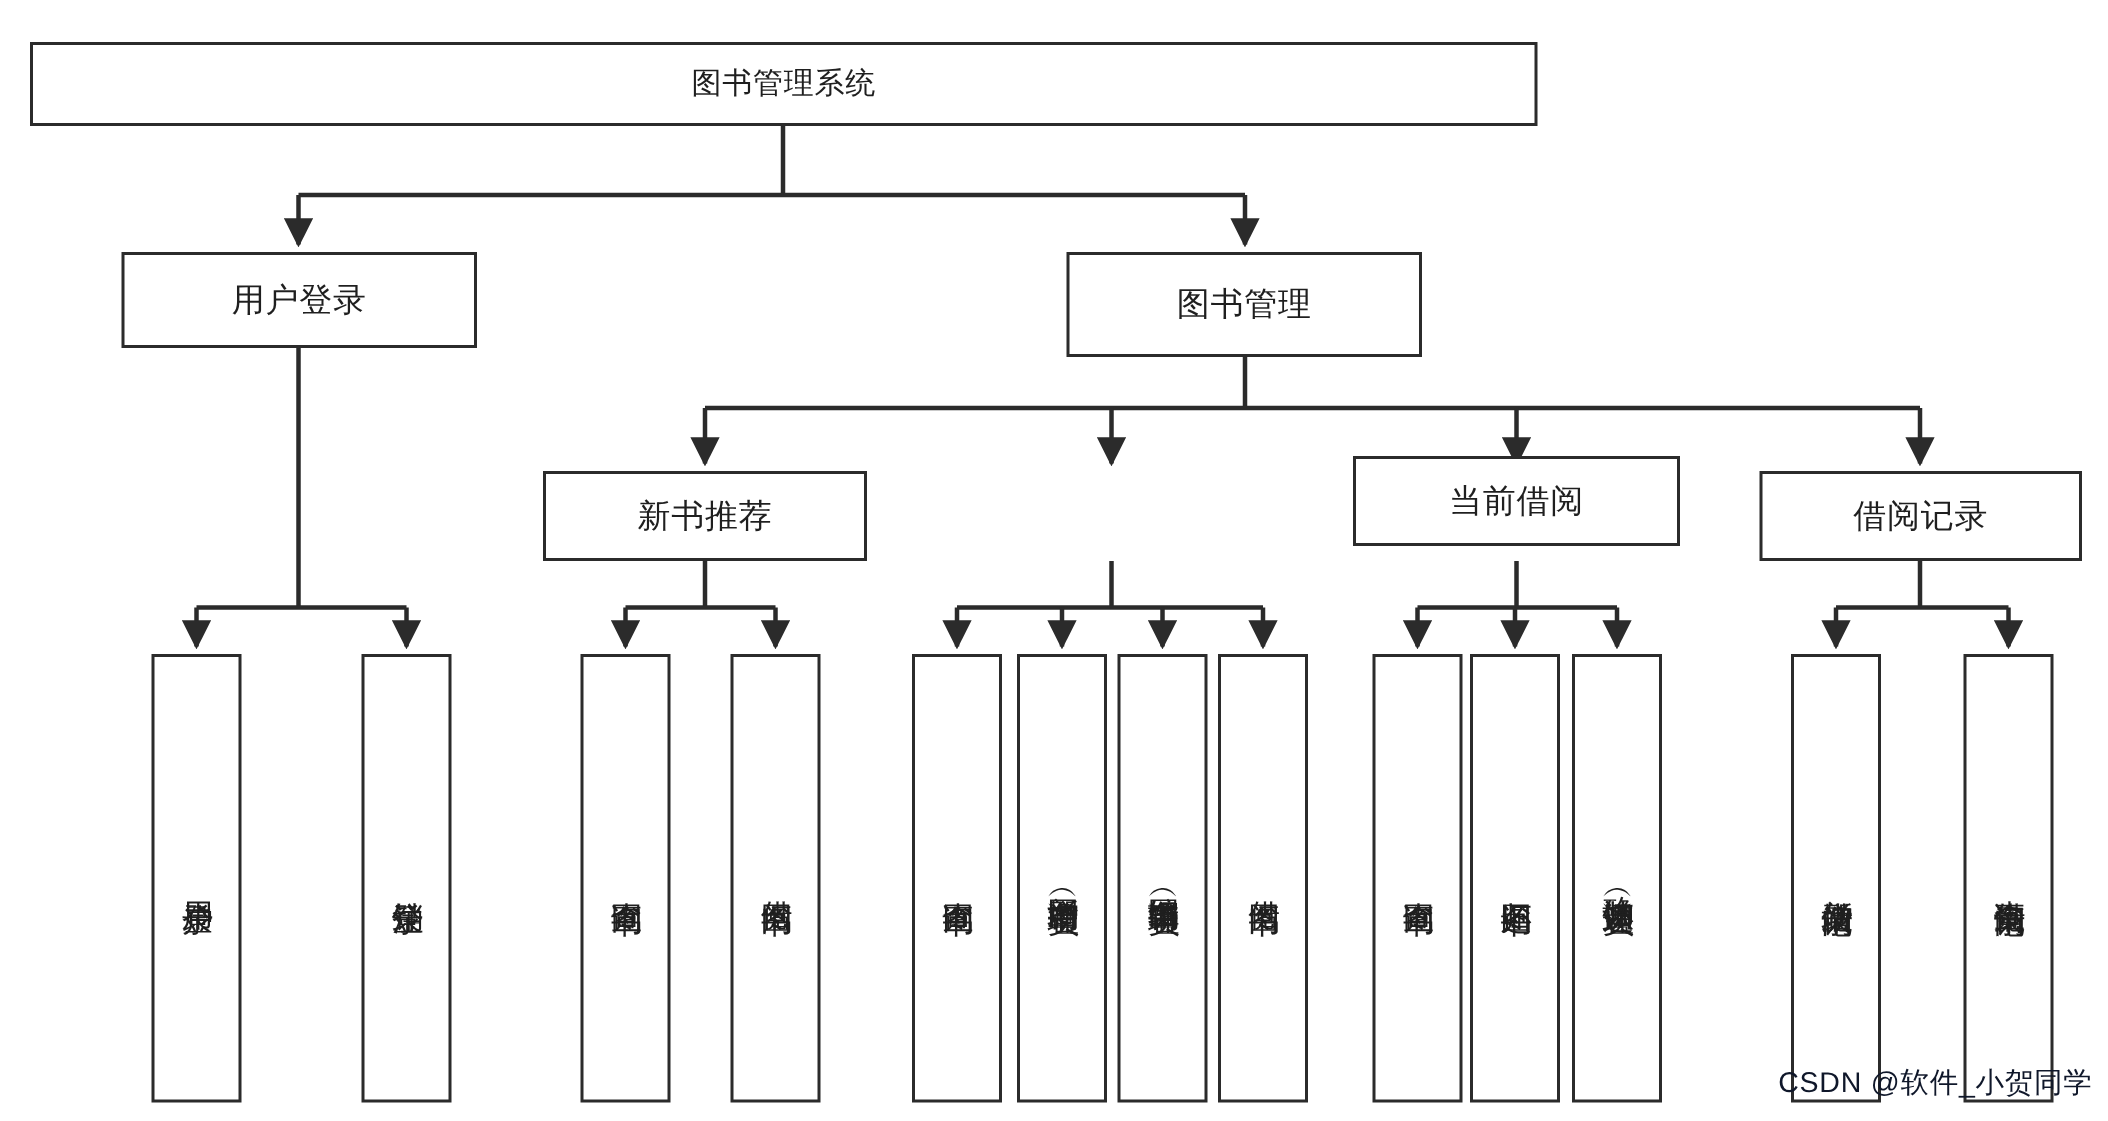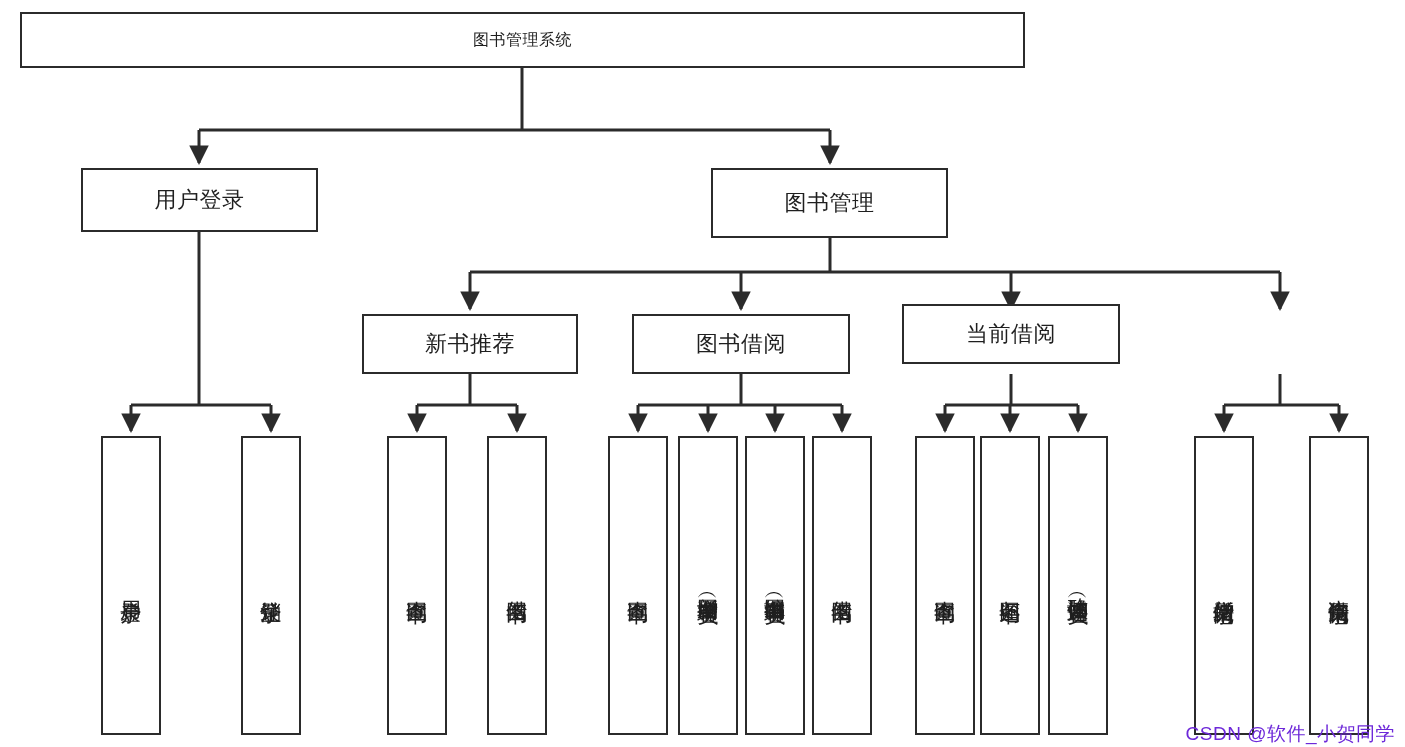--- a/index.html
+++ b/index.html
@@ -38,43 +38,44 @@
     text-align: center;
     color: #1f1f1f;
     z-index: 2;
   }
   .node.h {
     font-size: 22px;
     line-height: 1.2;
     letter-spacing: 0.5px;
   }
   .node.root {
-    font-size: 16px;
+    font-size: 20px;
+    margin-top: 16px;
   }
   .node.v {
     writing-mode: vertical-rl;
     text-orientation: upright;
     font-size: 21px;
     line-height: 1.22;
     letter-spacing: 1px;
     align-items: center;
     justify-content: center;
     padding: 6px 0;
   }
   .node.v .vlabel {
     writing-mode: vertical-rl;
     text-orientation: upright;
     white-space: nowrap;
   }
   .watermark {
     position: absolute;
     right: 10px;
-    bottom: 0;
+    bottom: 12px;
     font-size: 19px;
-    color: #6d28d9;
+    color: #0f172a;
     letter-spacing: 0.5px;
     z-index: 5;
     white-space: nowrap;
     margin-top: 48px;
   }
 </style>
 </head>
 <body>
 
 <div id="canvas">
@@ -128,22 +129,22 @@
       <path d="M 1339 405 L 1339 431" marker-end="url(#arrow)"></path>
     </g>
   </svg>
 
   <div class="node h root" style="left:20px; top:12px; width:1005px; height:56px;">图书管理系统</div>
 
   <div class="node h" style="left:81px; top:168px; width:237px; height:64px;">用户登录</div>
   <div class="node h" style="left:711px; top:168px; width:237px; height:70px;">图书管理</div>
 
   <div class="node h" style="left:362px; top:314px; width:216px; height:60px;">新书推荐</div>
-  <div class="node h" style="left:632px; top:314px; width:218px; height:60px;">图书借阅</div>
   <div class="node h" style="left:902px; top:304px; width:218px; height:60px;">当前借阅</div>
+  <div class="node h" style="left:1173px; top:314px; width:215px; height:60px;">借阅记录</div>
 
   <div class="node v" style="left:101px; top:436px; width:60px; height:299px;">
     <span class="vlabel">用户登录</span>
   </div>
   <div class="node v" style="left:241px; top:436px; width:60px; height:299px;">
     <span class="vlabel">注销登录</span>
   </div>
 
   <div class="node v" style="left:387px; top:436px; width:60px; height:299px;">
     <span class="vlabel">查询图书</span>

